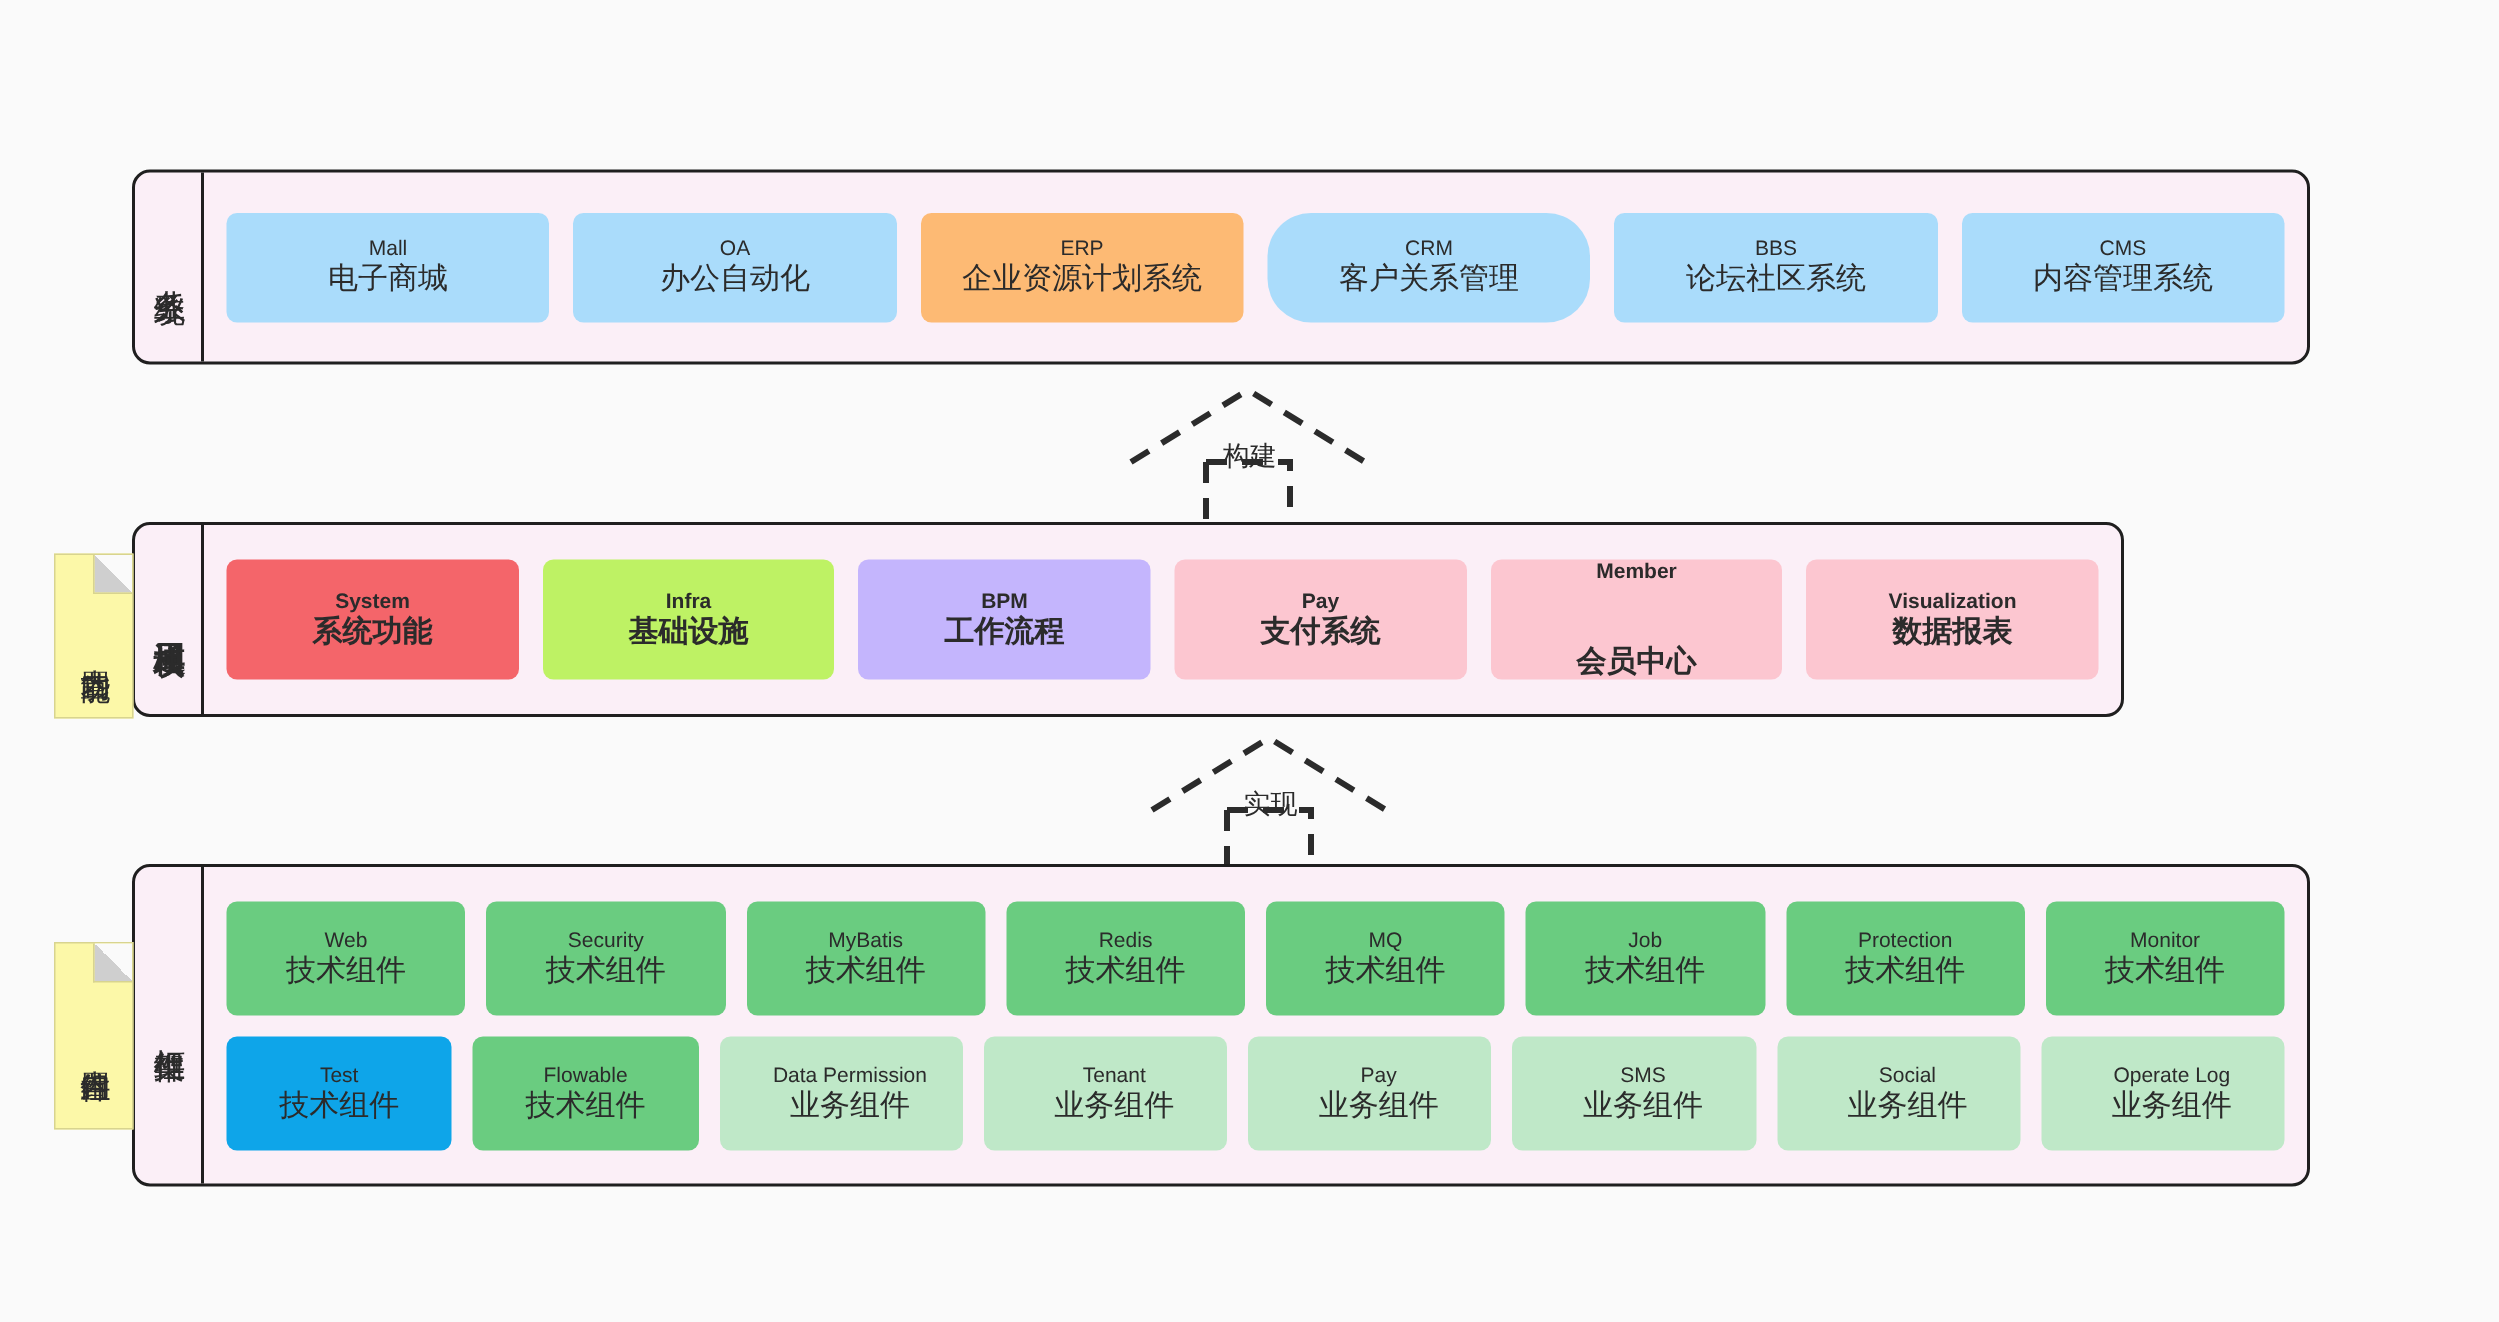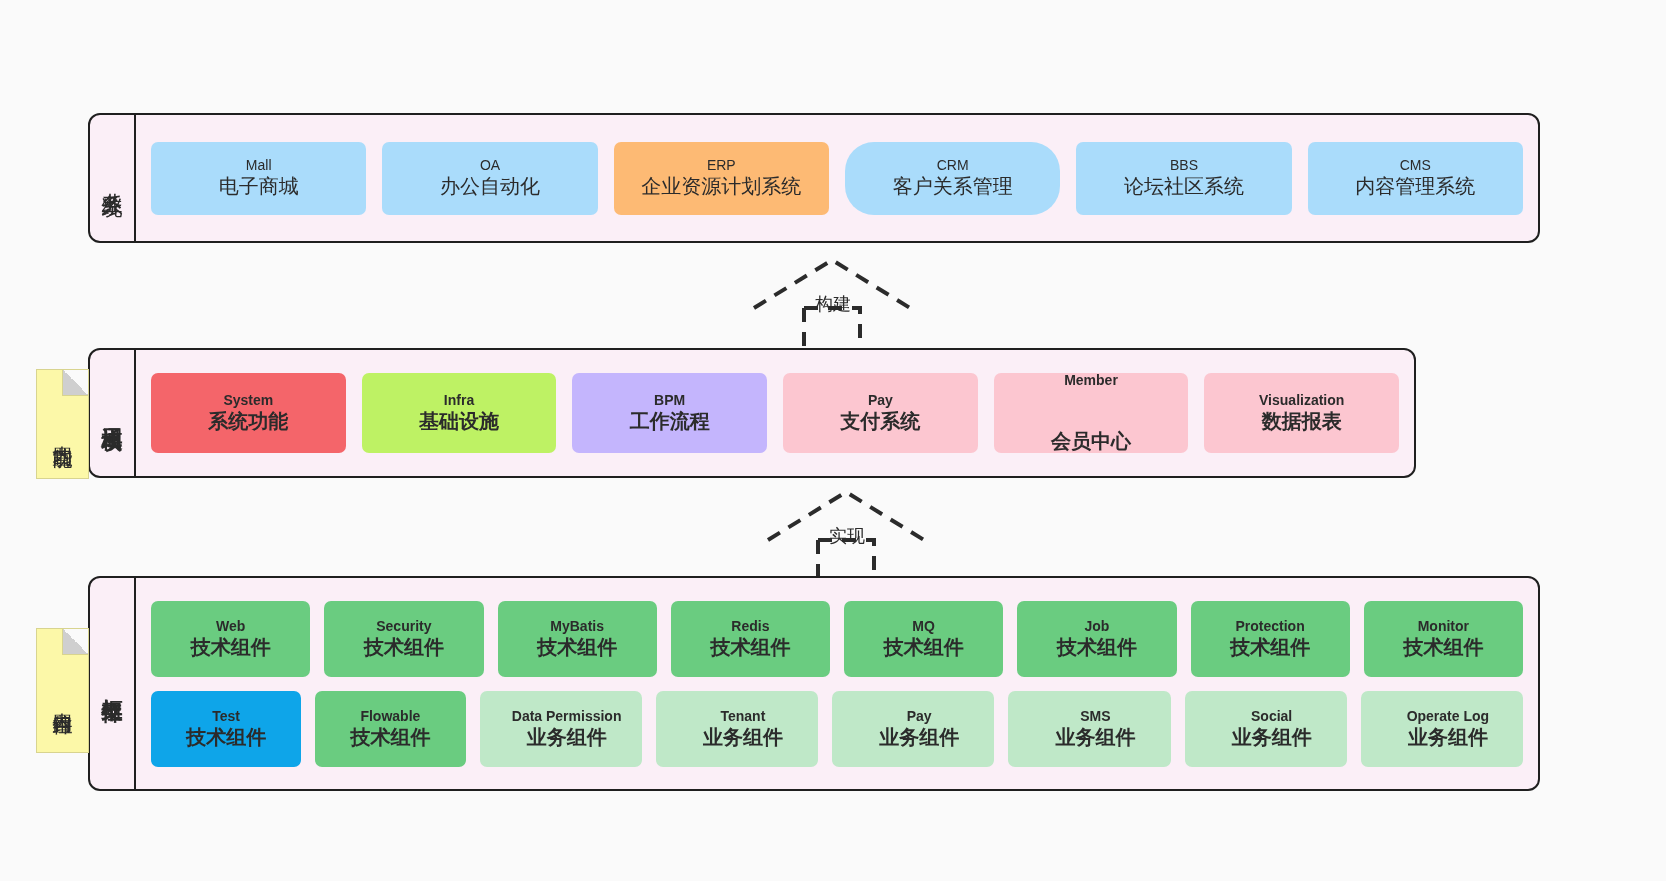--- a/index.html
+++ b/index.html
@@ -80,21 +80,21 @@
 
   
   #layer-business { left: 88px;  top: 113px; width: 1452px; height: 130px; }
   #layer-business .layer-body { padding: 0 15px; }
   #layer-business .card { height: 73px; }
 
   #layer-common   { left: 88px;  top: 348px; width: 1328px; height: 130px; font-weight: bold; }
   #layer-common .layer-body { padding: 0 15px; }
   #layer-common .card { height: 80px; }
 
-  #layer-framework { left: 88px; top: 576px; width: 1452px; height: 215px; font-weight: bold; }
+  #layer-framework { left: 88px; top: 576px; width: 1452px; height: 215px; }
   #layer-framework .layer-body {
     padding: 0 15px;
     flex-direction: column;
     justify-content: center;
     gap: 14px;
   }
   #layer-framework .cards-row { gap: 14px; }
   #layer-framework .card { height: 76px; }
 
   

